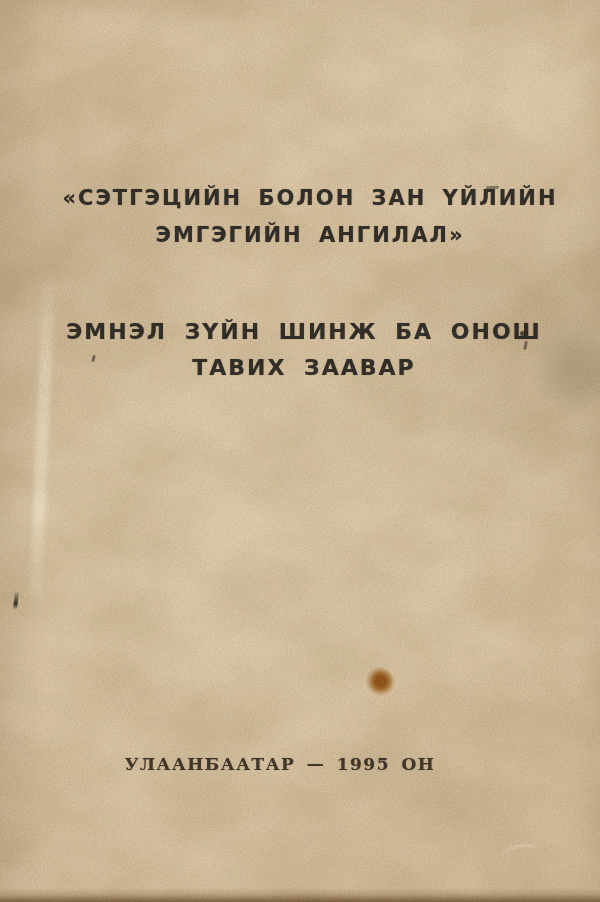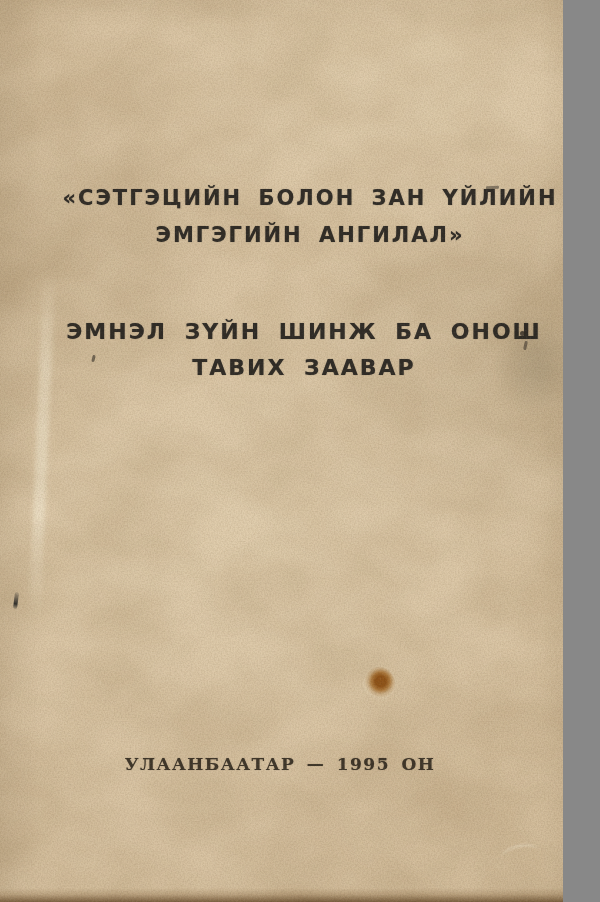--- a/index.html
+++ b/index.html
@@ -2,36 +2,35 @@
 <html><head>
 <meta charset="utf-8">
 <style>
   html, body {
     margin: 0;
     padding: 0;
     background: #888;
   }
   .cover {
     position: relative;
-    width: 515px;
+    width: 600px;
     height: 902px;
     overflow: hidden;
     font-family: "DejaVu Sans", sans-serif;
     
     background:
       radial-gradient(420px 300px at 70% 10%, rgba(233,216,185,0.55), rgba(233,216,185,0) 70%),
       radial-gradient(520px 430px at 45% 58%, rgba(231,214,183,0.50), rgba(231,214,183,0) 72%),
       radial-gradient(340px 280px at 96% 39%, rgba(158,138,104,0.28), rgba(158,138,104,0) 70%),
       radial-gradient(300px 240px at 4% 28%, rgba(188,166,132,0.40), rgba(188,166,132,0) 72%),
       radial-gradient(360px 260px at 85% 92%, rgba(196,172,136,0.35), rgba(196,172,136,0) 75%),
       linear-gradient(90deg, rgba(168,145,111,0.30), rgba(168,145,111,0) 7%),
       linear-gradient(270deg, rgba(168,145,111,0.18), rgba(168,145,111,0) 4%),
       linear-gradient(180deg, rgba(176,153,118,0.22), rgba(176,153,118,0) 3%),
       #d8c3a2;
-    padding-left: 48px;
   }
   .layer { position: absolute; pointer-events: none; }
 
   
   .title-block {
     position: absolute;
     left: 10px;
     top: 180px;
     width: 600px;
     text-align: center;

